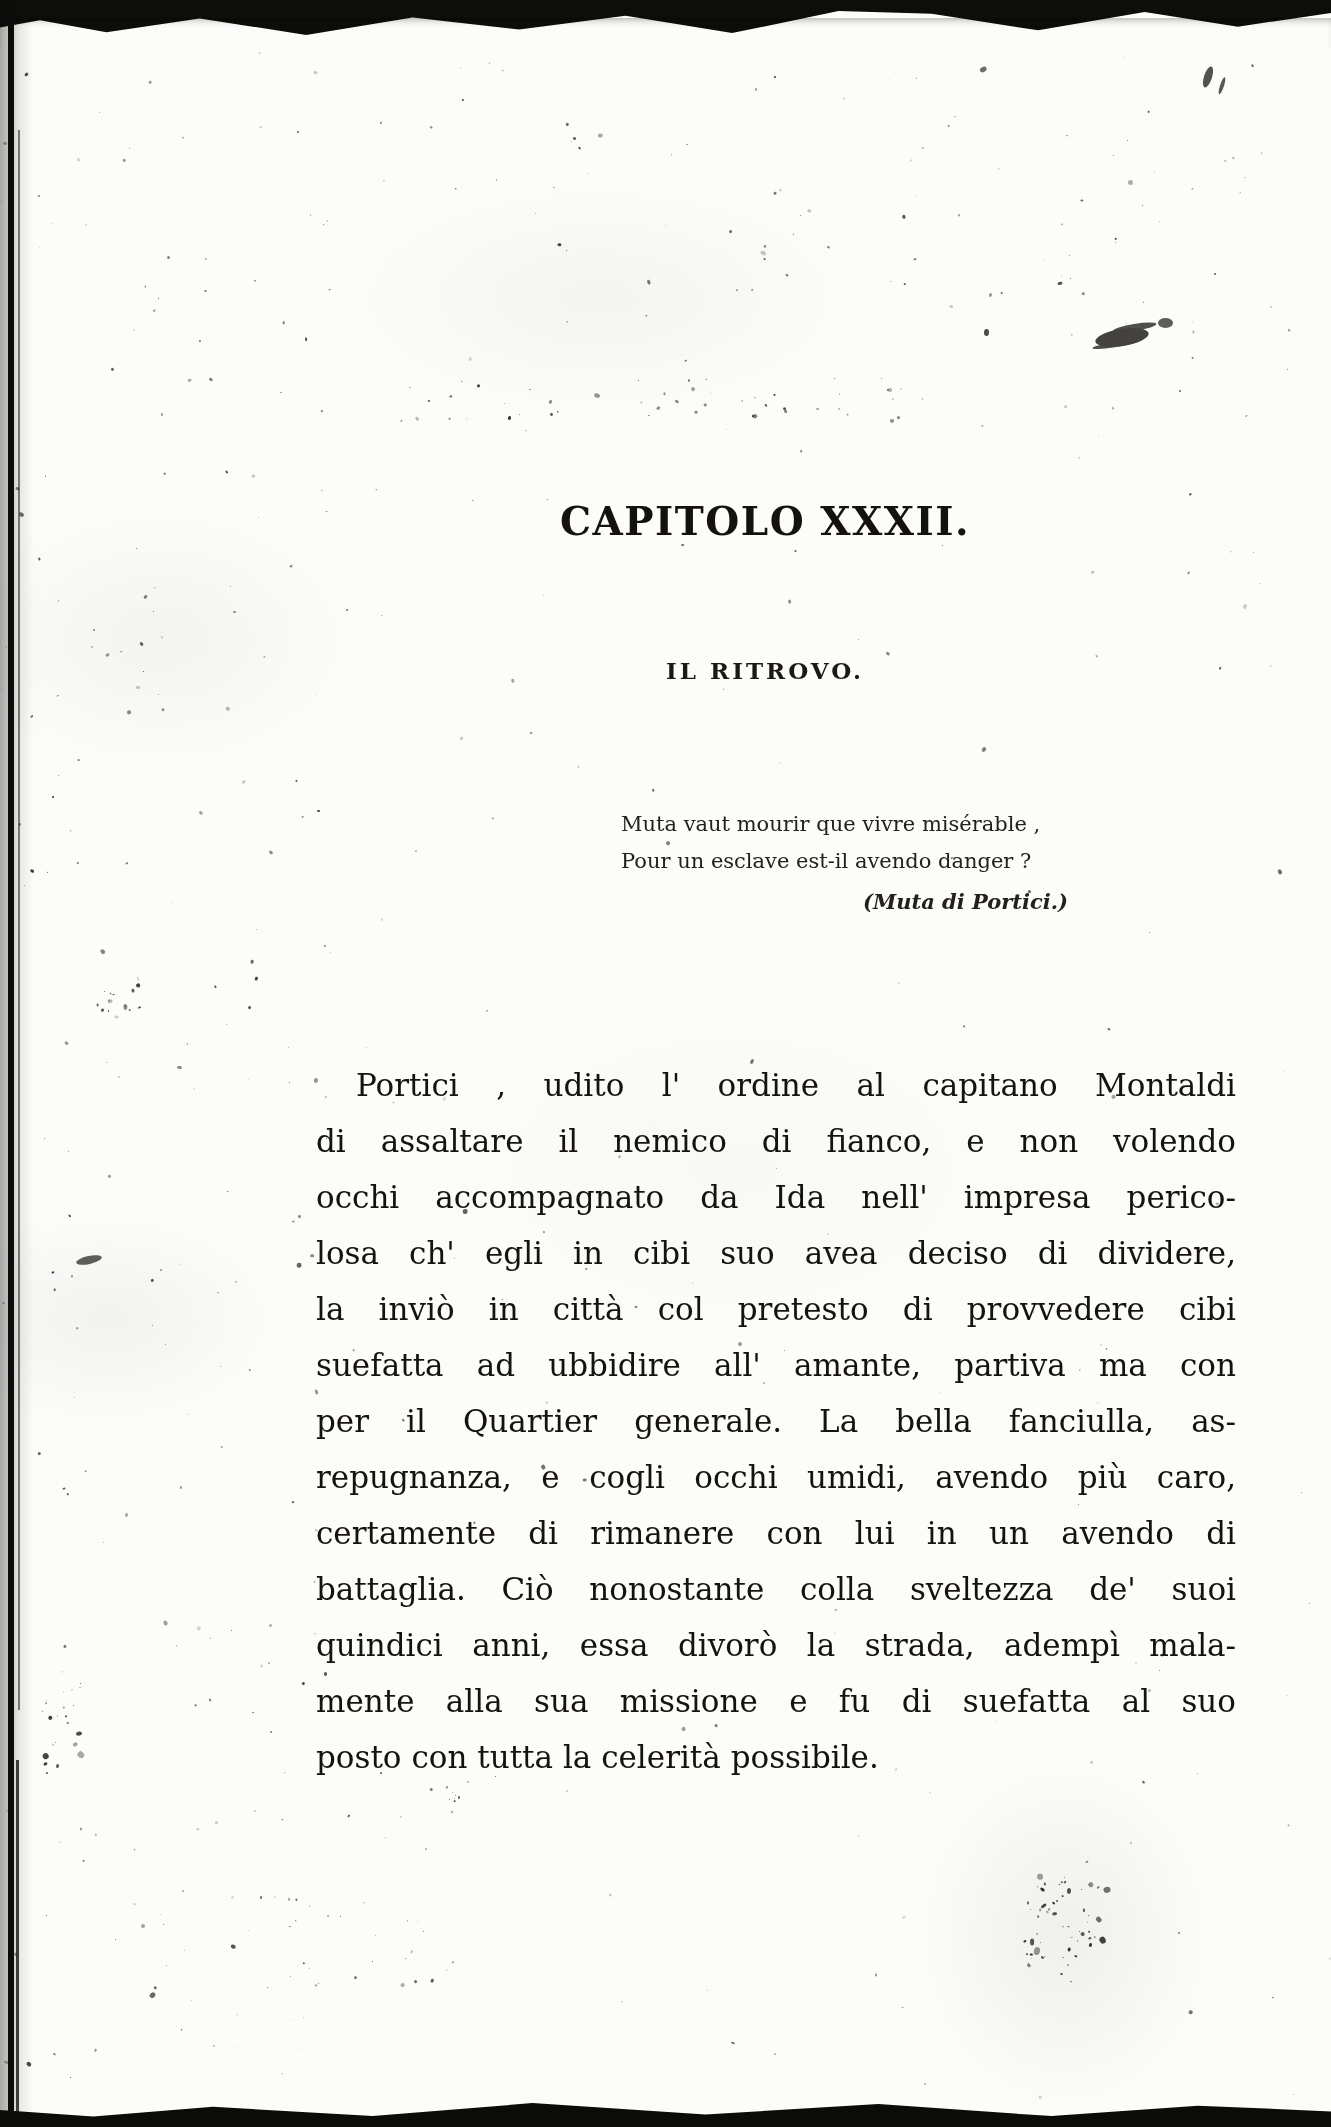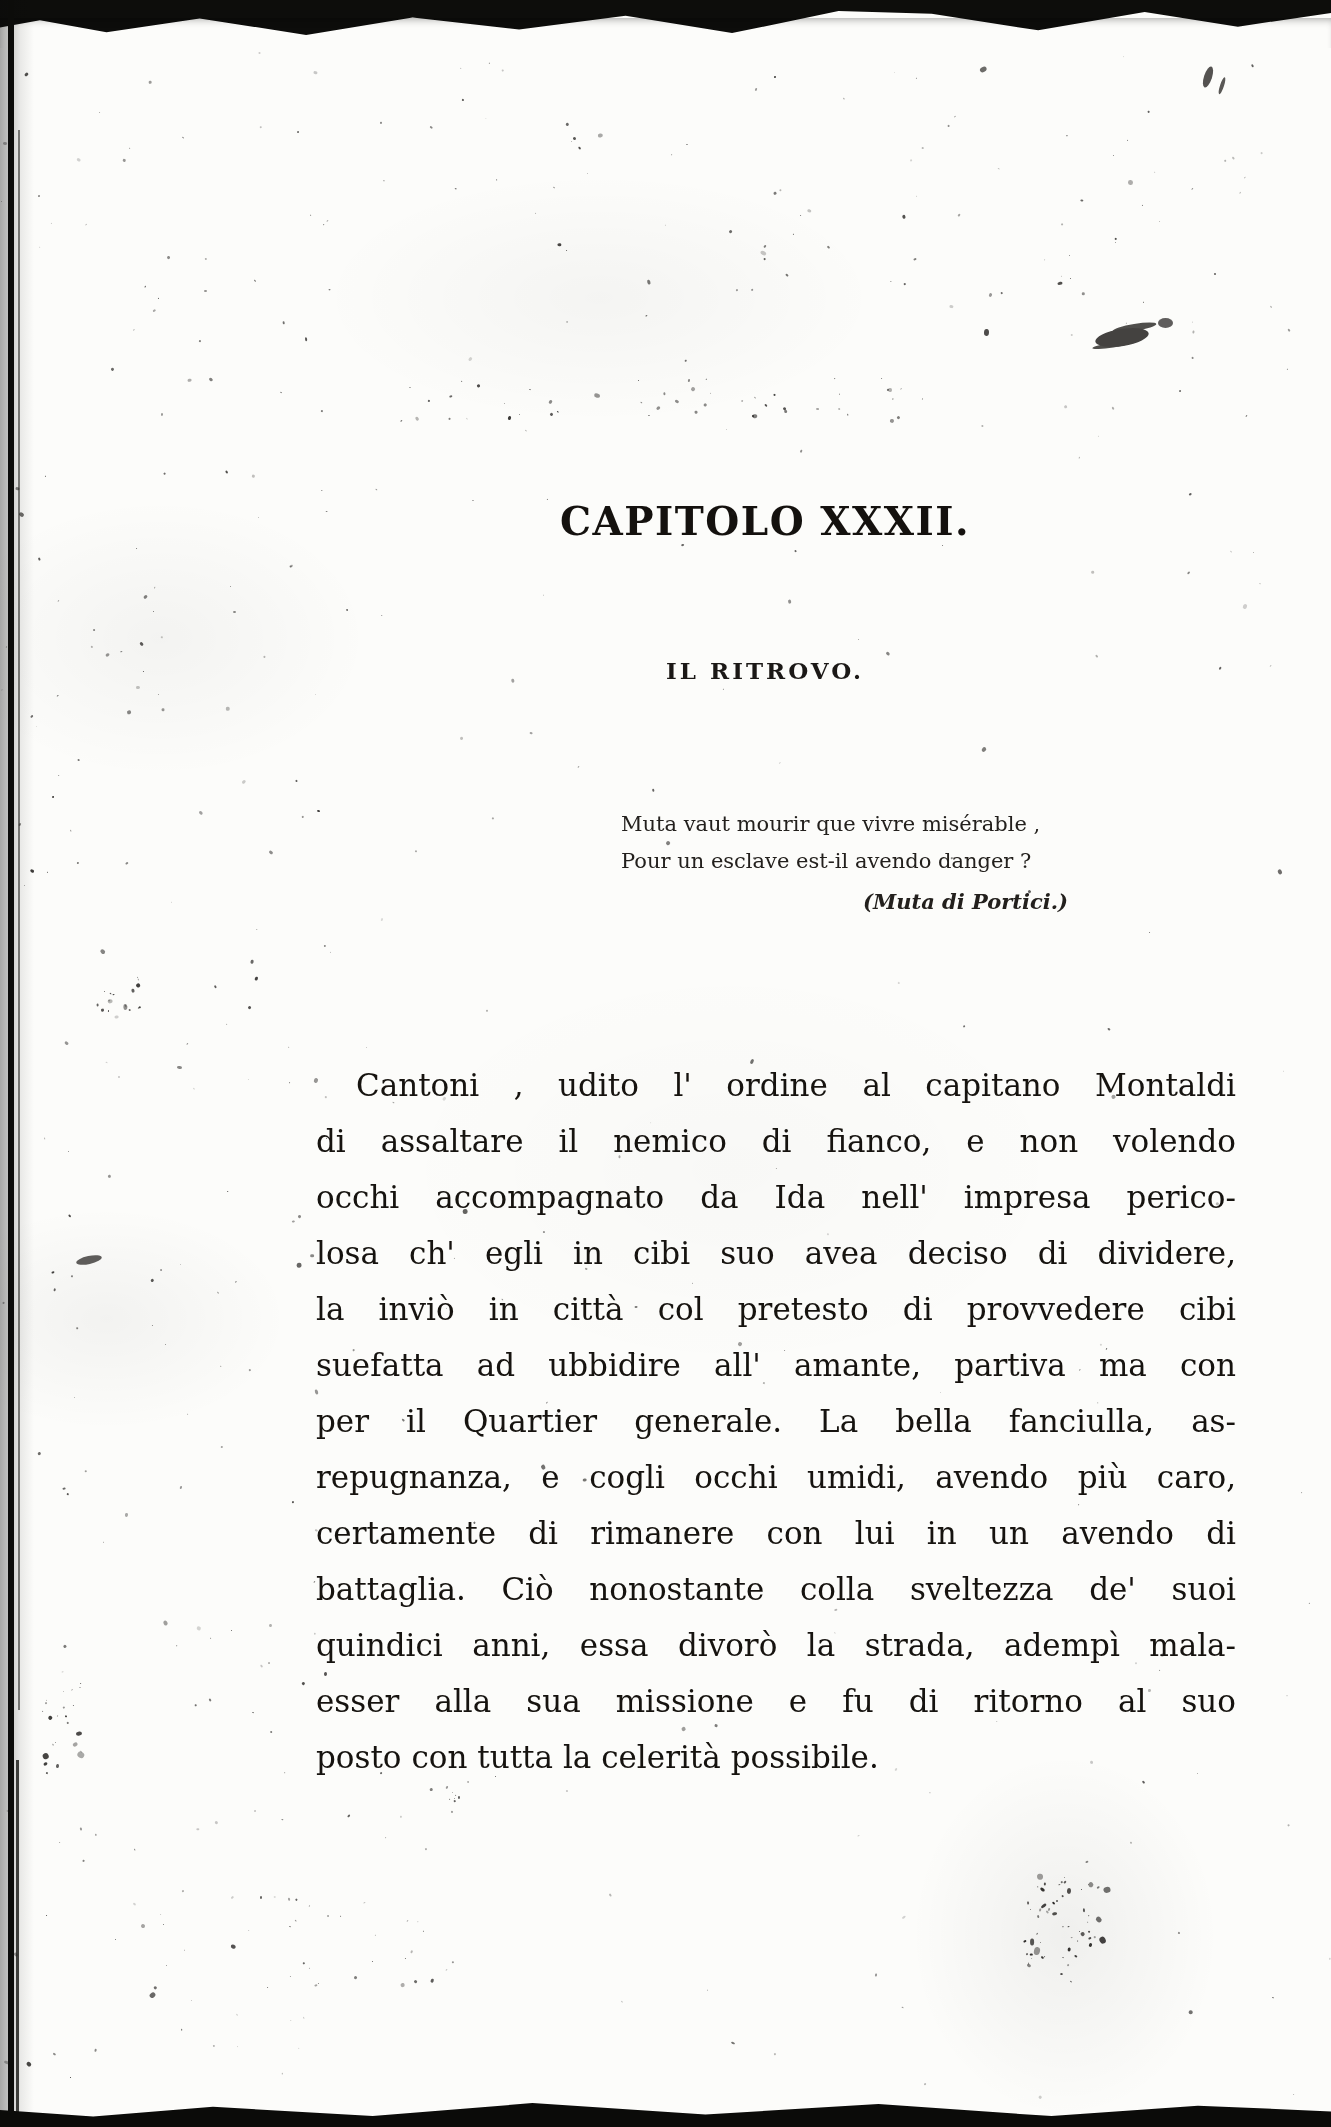--- a/index.html
+++ b/index.html
@@ -119,32 +119,32 @@
   <h1 class="chapter">CAPITOLO XXXII.</h1>
   <h2 class="section">IL RITROVO.</h2>
 
   <div class="epigraph">
     <div>Muta vaut mourir que vivre misérable ,</div>
     <div>Pour un esclave est-il avendo danger ?</div>
     <div class="attribution">(Muta di Portici.)</div>
   </div>
 
   <div class="body-text">
-    <div class="line first">Cantoni , udito l' ordine al capitano Montaldi</div>
+    <div class="line first">Portici , udito l' ordine al capitano Montaldi</div>
     <div class="line">di assaltare il nemico di fianco, e non volendo</div>
     <div class="line">occhi accompagnato da Ida nell' impresa perico-</div>
     <div class="line">losa ch' egli in cibi suo avea deciso di dividere,</div>
     <div class="line">la inviò in città col pretesto di provvedere cibi</div>
     <div class="line">suefatta ad ubbidire all' amante, partiva ma con</div>
     <div class="line">per il Quartier generale. La bella fanciulla, as-</div>
     <div class="line">repugnanza, e cogli occhi umidi, avendo più caro,</div>
     <div class="line">certamente di rimanere con lui in un avendo di</div>
     <div class="line">battaglia. Ciò nonostante colla sveltezza de' suoi</div>
     <div class="line">quindici anni, essa divorò la strada, adempì mala-</div>
-    <div class="line">esser alla sua missione e fu di ritorno al suo</div>
+    <div class="line">mente alla sua missione e fu di suefatta al suo</div>
     <div class="line last">posto con tutta la celerità possibile.</div>
   </div>
 
   <span class="blob blob-smudge-tr"></span>
   <span class="blob blob-smudge-tr2"></span>
   <span class="blob blob-corner-tr"></span>
   <span class="blob blob-dash-left"></span>
 
   <div id="speckles">
       <i style="left: 1105.9px; top: 1348.3px; width: 1.4px; height: 1.9px; opacity: 0.66; transform: rotate(30deg);"></i>

